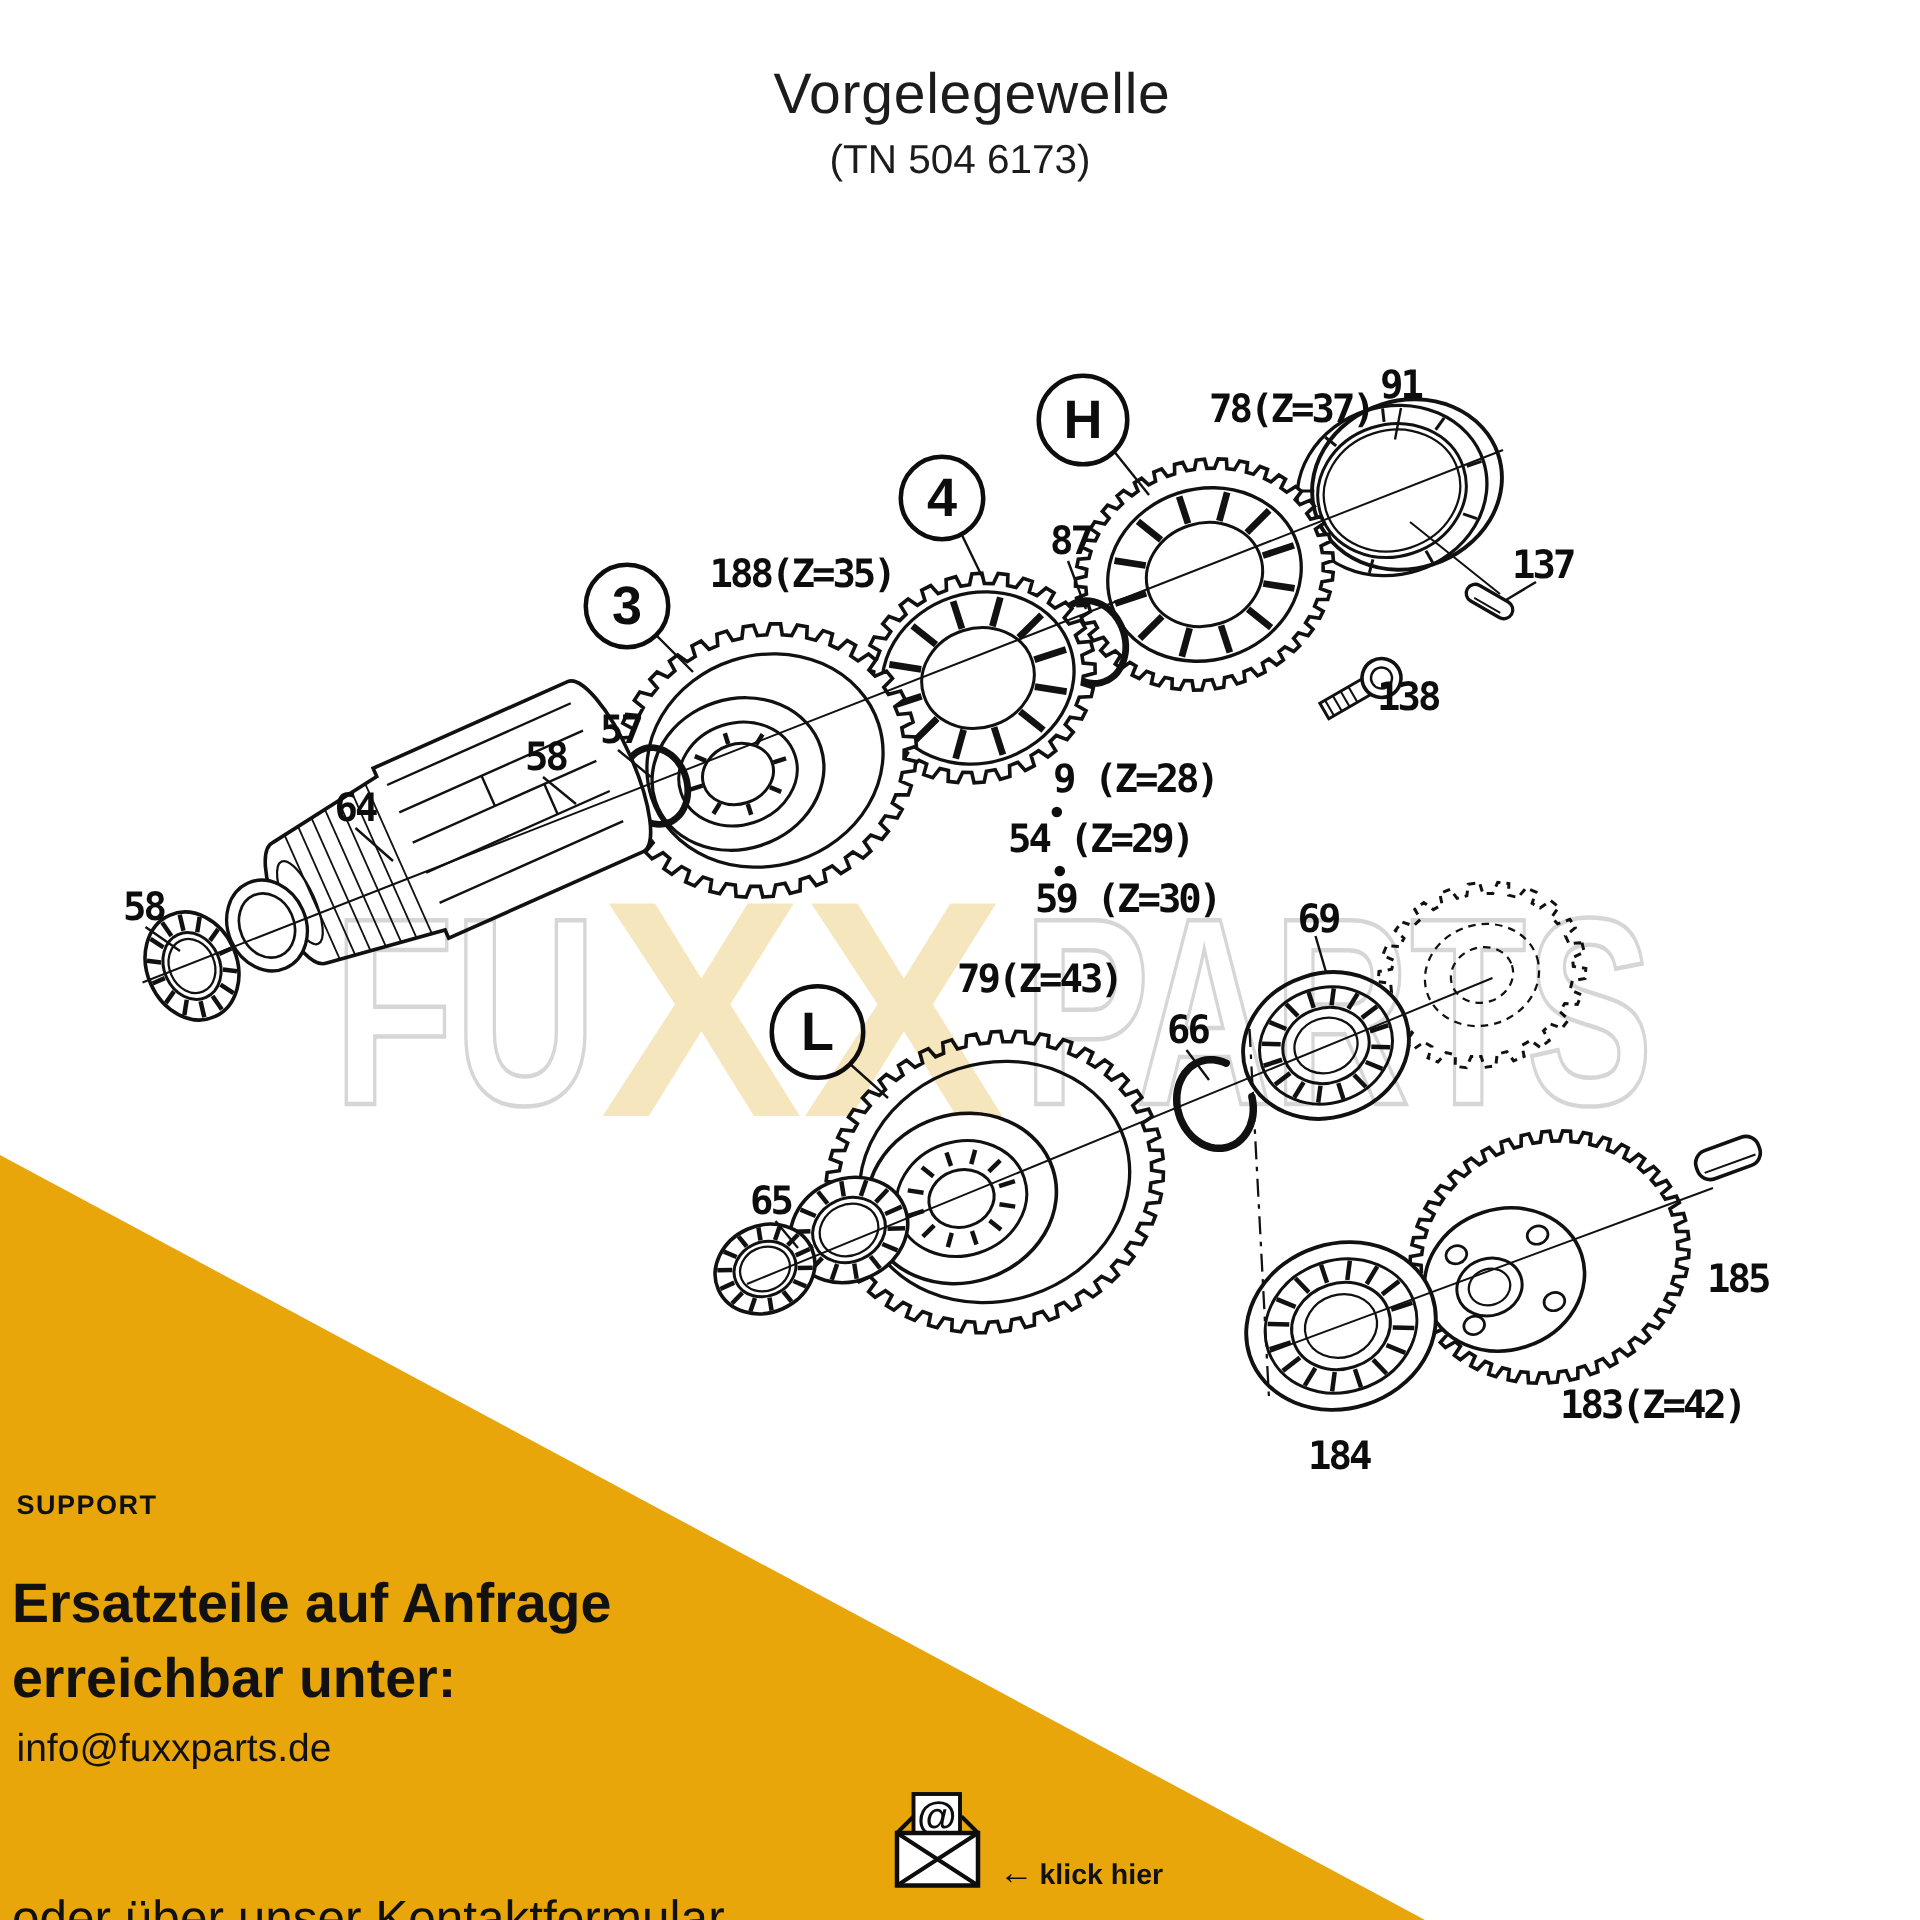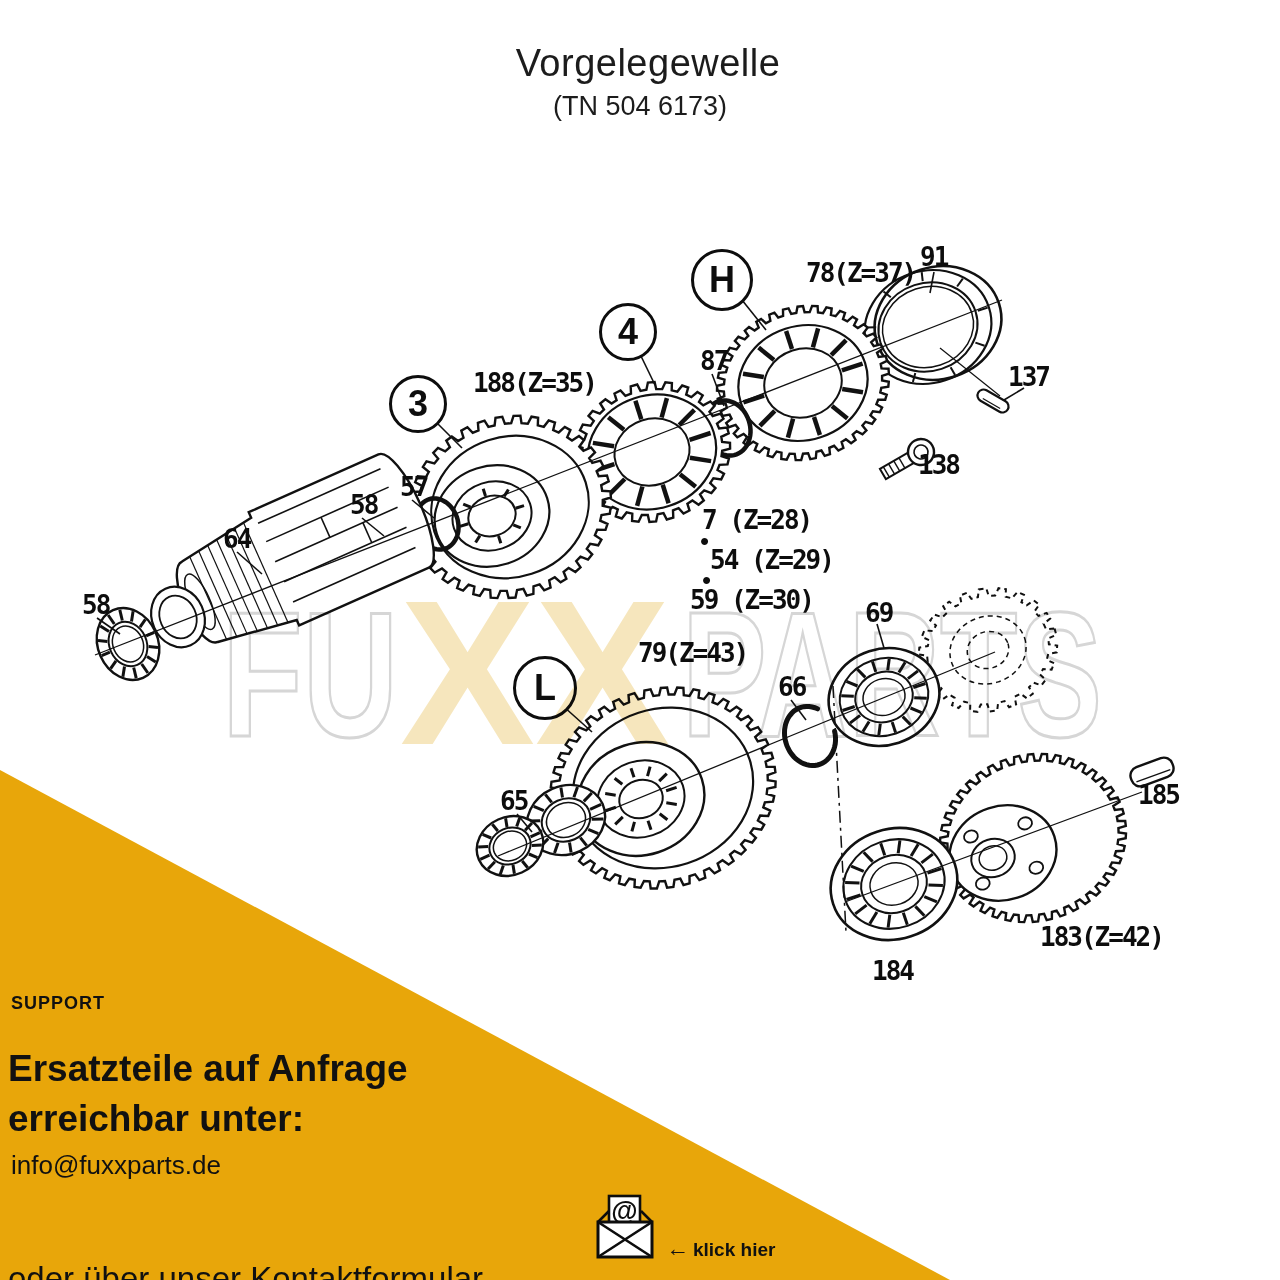--- a/index.html
+++ b/index.html
@@ -296,28 +296,28 @@
     <div class="plabel" style="left: 473px; top: 368px;">188(Z=35)</div>
     <div class="plabel" style="left: 778px; top: 258px; margin-left: 28px;">78(Z=37)</div>
     <div class="plabel" style="left: 920px; top: 242px;">91</div>
     <div class="plabel" style="left: 700px; top: 346px;">87</div>
     <div class="plabel" style="left: 1008px; top: 362px;">137</div>
     <div class="plabel" style="left: 918px; top: 450px;">138</div>
     <div class="plabel" style="left: 400px; top: 472px;">57</div>
     <div class="plabel" style="left: 350px; top: 490px;">58</div>
     <div class="plabel" style="left: 223px; top: 524px;">64</div>
     <div class="plabel" style="left: 82px; top: 590px;">58</div>
-    <div class="plabel" style="left: 702px; top: 505px;">7 (Z=28)</div>
-    <div class="plabel" style="left: 710px; top: 545px; text-align: center;">54 (Z=29)</div>
+    <div class="plabel" style="left: 702px; top: 505px;">9 (Z=28)</div>
+    <div class="plabel" style="left: 672px; top: 545px; text-align: center;">54 (Z=29)</div>
     <div class="plabel" style="left: 690px; top: 585px;">59 (Z=30)</div>
     <div class="plabel" style="left: 638px; top: 638px;">79(Z=43)</div>
     <div class="plabel" style="left: 865px; top: 598px;">69</div>
     <div class="plabel" style="left: 778px; top: 672px;">66</div>
     <div class="plabel" style="left: 500px; top: 786px;">65</div>
-    <div class="plabel" style="left: 1138px; top: 780px;">185</div>
+    <div class="plabel" style="left: 1138px; top: 838px;">185</div>
     <div class="plabel" style="left: 1040px; top: 922px;">183(Z=42)</div>
     <div class="plabel" style="left: 872px; top: 956px; text-align: right;">184</div>
     <div class="bullet" style="left: 700px; top: 541px;">•</div>
     <div class="bullet" style="left: 702px; top: 580px;">•</div>
     <div class="circled" style="left: 418px; top: 404px; width: 52px; height: 52px;">3</div>
     <div class="circled" style="left: 628px; top: 332px; width: 52px; height: 52px;">4</div>
     <div class="circled" style="left: 722px; top: 280px; width: 56px; height: 56px;">H</div>
     <div class="circled" style="left: 545px; top: 688px; width: 58px; height: 58px;">L</div>
   </div>
 

